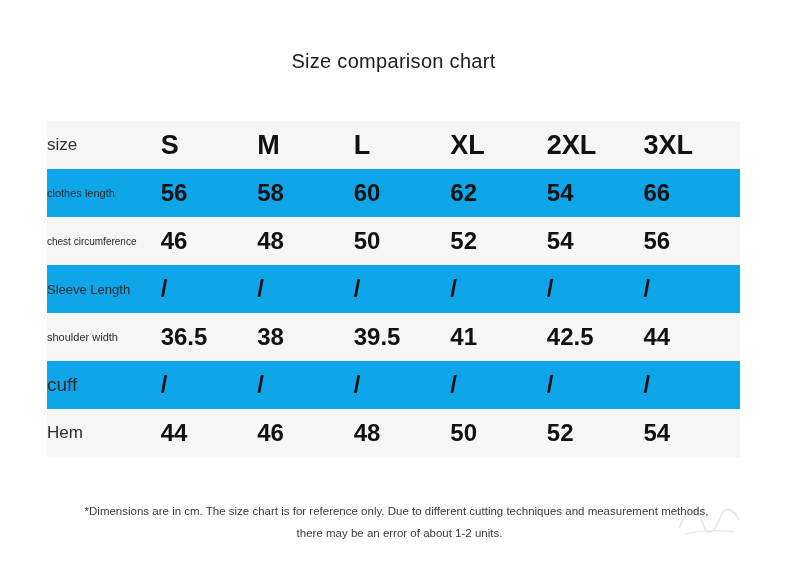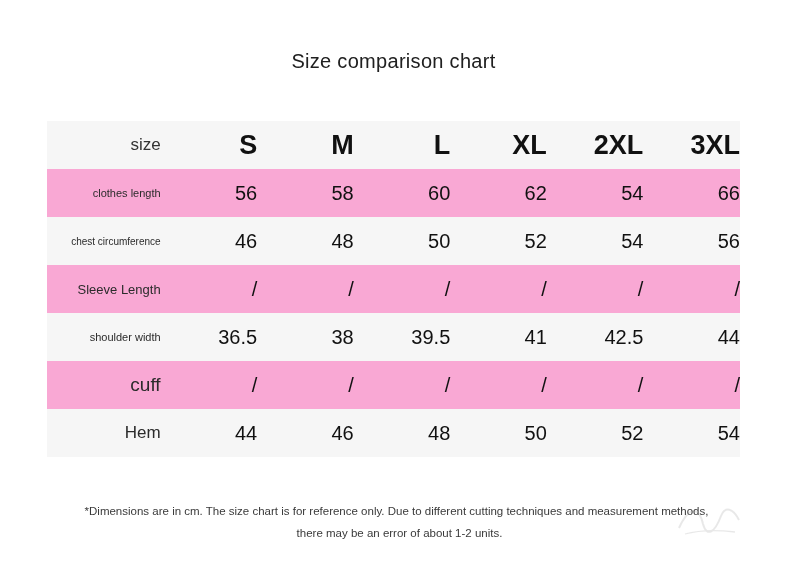--- a/index.html
+++ b/index.html
@@ -37,39 +37,39 @@
   }
   table.size-table {
     border-collapse: collapse;
     width: 693px;
     table-layout: fixed;
   }
   table.size-table tr {
     height: 48px;
   }
   table.size-table td {
-    text-align: right;
+    text-align: left;
     vertical-align: middle;
     padding: 0;
     border: 0;
   }
   
   tr.row-odd { background: #f6f6f6; }
-  tr.row-even { background: #f9a8d4; }
+  tr.row-even { background: #0ea5e9; }
 
   
   td.label-cell {
     width: 113px;
     font-weight: 400;
     color: #2b2b2b;
   }
   td.value-cell {
     width: 96px;
-    font-size: 20px;
-    font-weight: 400;
+    font-size: 24px;
+    font-weight: 700;
     color: #111111;
   }
   
   tr.header-row td.value-cell {
     font-size: 27px;
     font-weight: 700;
   }
   tr.header-row td.label-cell {
     font-size: 17px;
     font-weight: 400;

